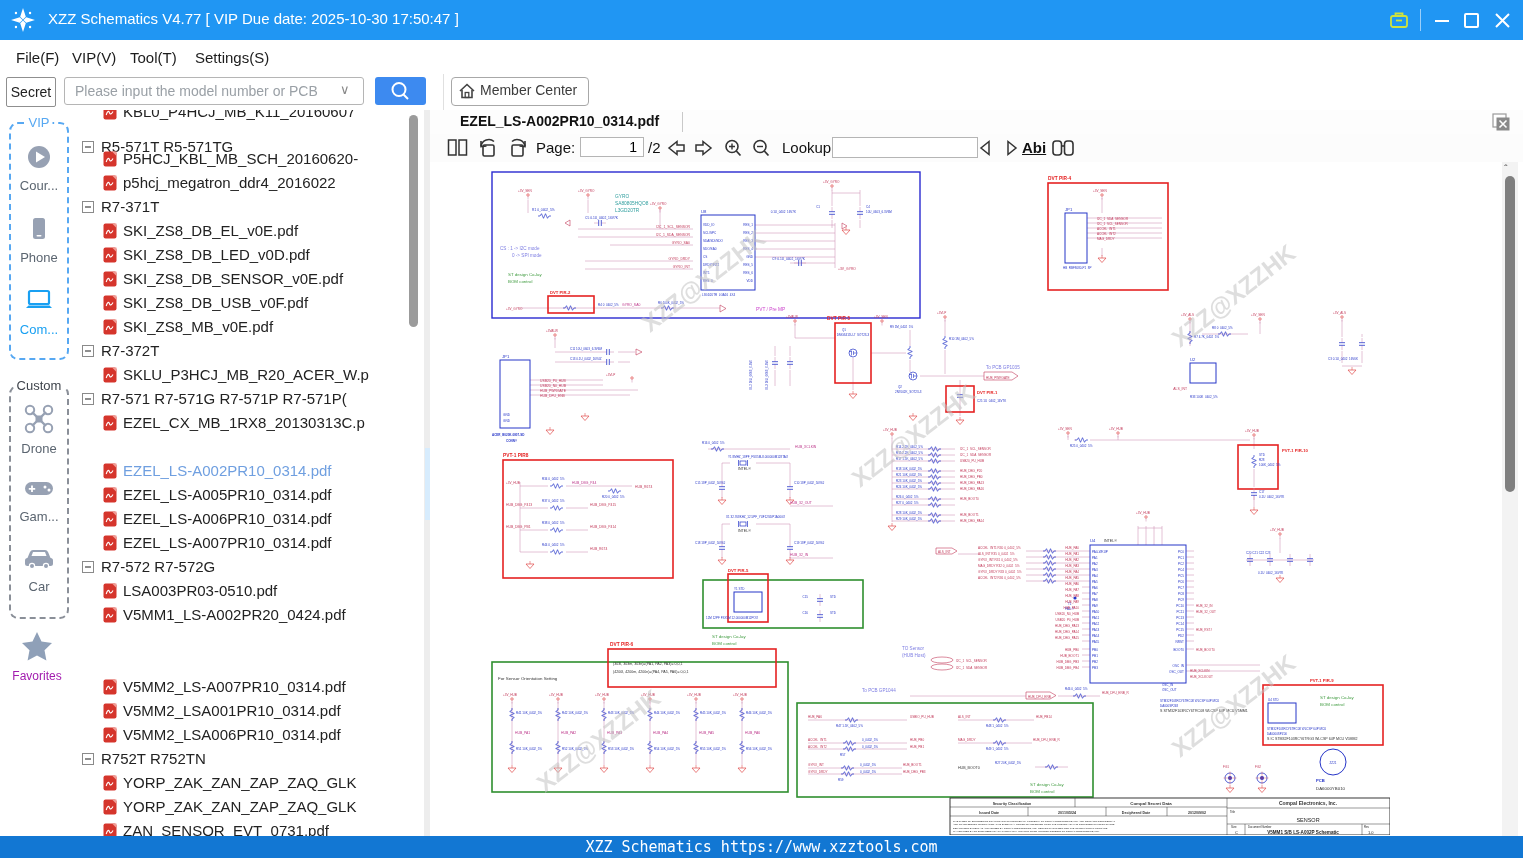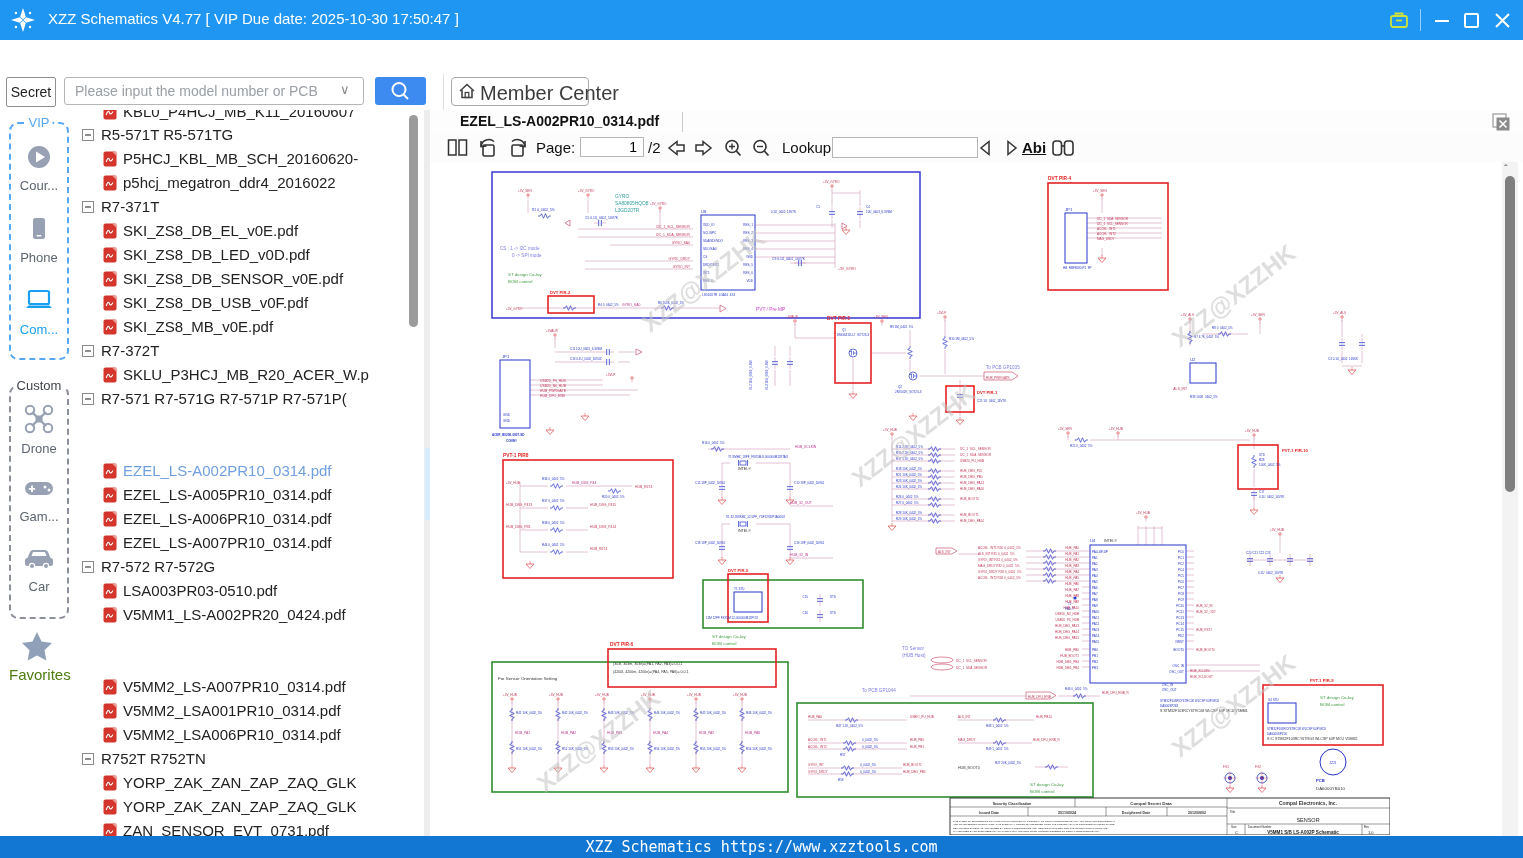--- a/index.html
+++ b/index.html
@@ -15,32 +15,32 @@
 .menuitem{position:absolute;top:7px;font-size:15px;color:#1c1c1c;padding:2px 4px}
 
 #querybar{position:absolute;left:0;top:74px;width:1523px;height:36px;background:#fff;border-bottom:1px solid #e0e0e0}
 #shrinkbtn{position:absolute;left:6px;top:3px;width:48px;height:28px;border:1px solid #8f8f8f;border-radius:2px;background:#fff;font-size:14px;color:#222;text-align:center;line-height:28px}
 #modelinput{position:absolute;left:64px;top:3px;width:300px;height:28px;border:1px solid #b5b5b5;border-radius:3px;box-sizing:border-box;font-size:14px;color:#333;padding:0 26px 0 10px;font-family:"Liberation Sans",sans-serif}
 #modelinput::placeholder{color:#9aa0a6}
 #ddchev{position:absolute;left:340px;top:8px;font-size:13px;color:#888}
 #searchbtn{position:absolute;left:375px;top:3px;width:51px;height:28px;background:#3d8af0;border-radius:3px}
 #qsep{position:absolute;left:443px;top:0;width:1px;height:36px;background:#e0e0e0}
 #membtn{position:absolute;left:451px;top:3px;width:136px;height:27px;border:1px solid #a8a8a8;border-radius:4px;background:#fff}
-#membtn span.lbl{position:absolute;left:28px;top:4px;font-size:20px;color:#3c3c3c;white-space:nowrap}
+#membtn span.lbl{position:absolute;left:28px;top:4px;font-size:14px;color:#3c3c3c;white-space:nowrap}
 
 #sidebar{position:absolute;left:0;top:110px;width:75px;height:726px;background:#fff}
 .sgroup{position:absolute;left:9px;width:56px;border:2px dashed #57a8f2;border-radius:9px}
 .sgroup .gtitle{position:absolute;top:-9px;left:50%;transform:translateX(-50%);background:#fff;padding:0 3px;font-size:13px;color:#57a8f2;white-space:nowrap}
 .sgroup.gray{border-color:#8a8f98}
 .sgroup.gray .gtitle{color:#3f444c}
 .sitem{position:absolute;left:0;width:56px;text-align:center}
 .sitem .slbl{display:block;font-size:13px;color:#5b6570;margin-top:2px;white-space:nowrap;overflow:hidden}
 .sitem.blue .slbl{color:#19a0f2}
 #favitem{position:absolute;left:9px;width:56px;text-align:center;top:520px}
-#favitem .slbl{font-size:15px;color:#4d7c0f}
+#favitem .slbl{font-size:12px;color:#a21caf}
 
 #tree{position:absolute;left:75px;top:110px;width:349px;height:726px;background:#fff;overflow:hidden}
 .trow{position:absolute;left:0;width:349px;height:24px;white-space:nowrap}
 .trow .glab{position:absolute;left:26px;top:3px;font-size:15px;color:#222}
 .trow .flab{position:absolute;left:48px;top:3px;font-size:15px;color:#222}
 .trow.sel .flab{color:#6f9fe0}
 .trow svg.exp{position:absolute;left:7px;top:6px}
 .trow svg.fic{position:absolute;left:28px;top:4px}
 #treethumb{position:absolute;left:334px;top:5px;width:9px;height:212px;background:#9b9b9b;border-radius:5px}
 #divider{position:absolute;left:424px;top:110px;width:6px;height:726px;background:#ededed}
@@ -130,20 +130,26 @@
         <line x1="7" y1="15" x2="21" y2="15" stroke="#fff" stroke-width="2"></line>
       </svg>
     <svg class="winbtn" style="left:1457px" width="28" height="28" viewBox="0 0 28 28">
         <rect x="8" y="8" width="13" height="13" rx="1" fill="none" stroke="#fff" stroke-width="2"></rect>
       </svg>
     <svg class="winbtn" style="left:1488px" width="28" height="28" viewBox="0 0 28 28">
         <path d="M8 8 L21 21 M21 8 L8 21" stroke="#fff" stroke-width="2"></path>
       </svg>
   </div>
 
+  <div id="menubar">
+    <span class="menuitem" style="left:12px">File(F)</span>
+    <span class="menuitem" style="left:68px">VIP(V)</span>
+    <span class="menuitem" style="left:126px">Tool(T)</span>
+    <span class="menuitem" style="left:191px">Settings(S)</span>
+  </div>
 
   <div id="querybar">
     <div id="shrinkbtn">Secret</div>
     <input id="modelinput" type="text" placeholder="Please input the model number or PCB" style="">
     <span id="ddchev">∨</span>
     <div id="searchbtn">
       <svg width="51" height="28" viewBox="0 0 51 28">
         <circle cx="24" cy="12.5" r="6.5" fill="none" stroke="#fff" stroke-width="2"></circle>
         <line x1="28.5" y1="17.5" x2="33" y2="22" stroke="#fff" stroke-width="2"></line>
       </svg>
@@ -225,21 +231,21 @@
     </div>
   </div>
 
   <div id="tree">
     <div class="trow" style="top:-10px">
         <svg class="fic" width="14" height="16">
           <use href="#i-pdf"></use>
         </svg>
         <span class="flab">KBL0_P4HCJ_MB_K11_20160607</span>
       </div>
-    <div class="trow" style="top:13px">
+    <div class="trow" style="top:25px">
         <svg class="exp" width="12" height="12">
           <use href="#i-exp"></use>
         </svg>
         <span class="glab">R5-571T R5-571TG</span>
       </div>
     <div class="trow" style="top:37px">
         <svg class="fic" width="14" height="16">
           <use href="#i-pdf"></use>
         </svg>
         <span class="flab">P5HCJ_KBL_MB_SCH_20160620-</span>
@@ -296,20 +302,26 @@
         <svg class="fic" width="14" height="16">
           <use href="#i-pdf"></use>
         </svg>
         <span class="flab">SKLU_P3HCJ_MB_R20_ACER_W.p</span>
       </div>
     <div class="trow" style="top:277px">
         <svg class="exp" width="12" height="12">
           <use href="#i-exp"></use>
         </svg>
         <span class="glab">R7-571 R7-571G R7-571P R7-571P(</span>
+      </div>
+    <div class="trow" style="top:301px">
+        <svg class="fic" width="14" height="16">
+          <use href="#i-pdf"></use>
+        </svg>
+        <span class="flab">EZEL_CX_MB_1RX8_20130313C.p</span>
       </div>
     <div class="trow sel" style="top:349px">
         <svg class="fic" width="14" height="16">
           <use href="#i-pdf"></use>
         </svg>
         <span class="flab">EZEL_LS-A002PR10_0314.pdf</span>
       </div>
     <div class="trow" style="top:373px">
         <svg class="fic" width="14" height="16">
           <use href="#i-pdf"></use>

